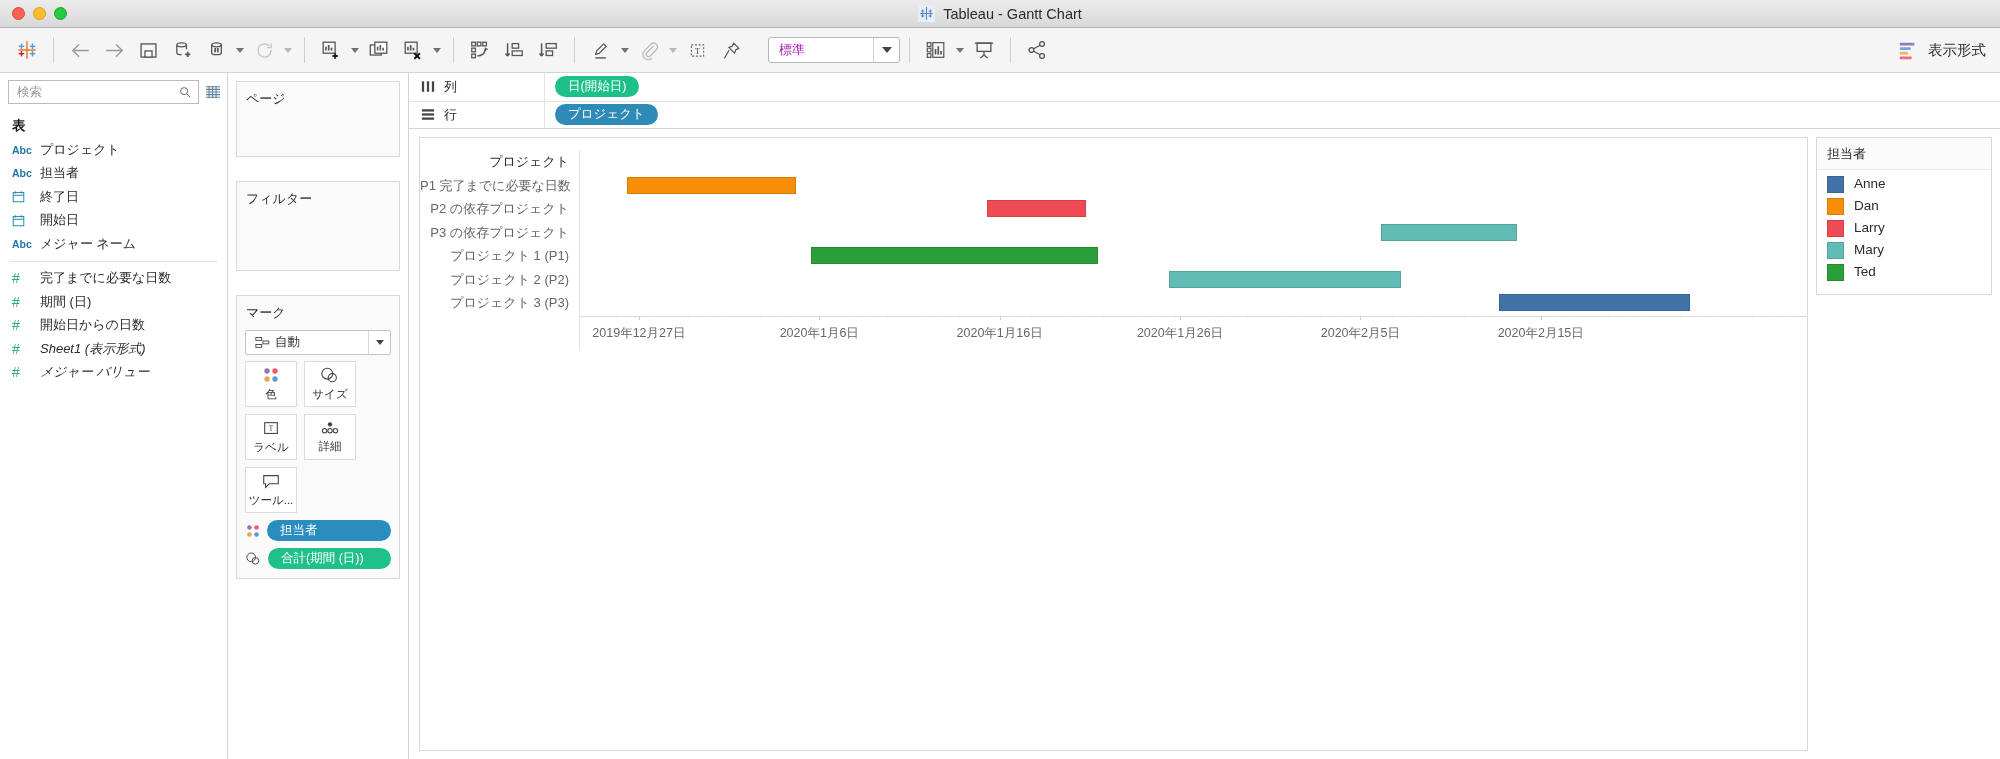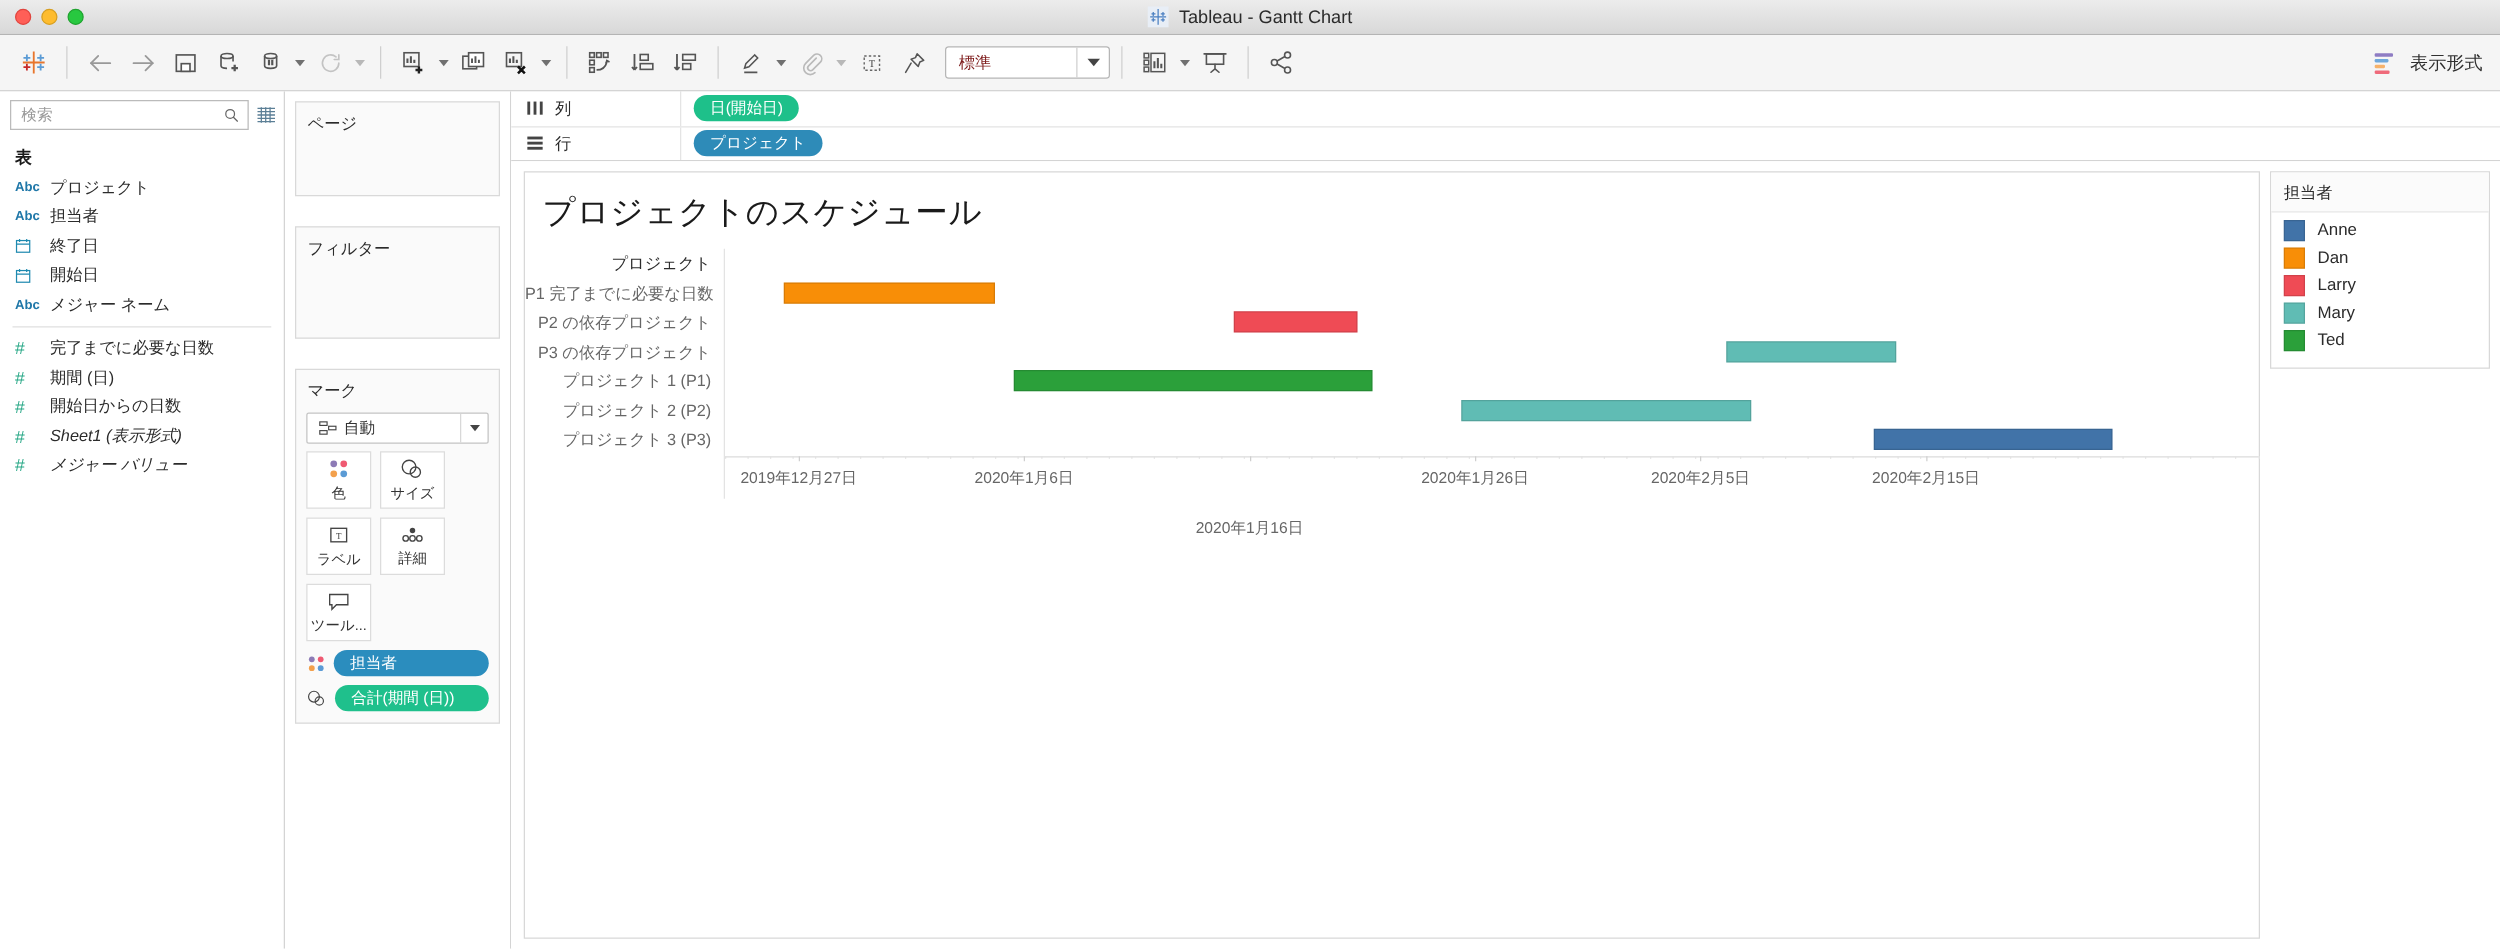--- a/index.html
+++ b/index.html
@@ -47,26 +47,26 @@
   }
   .tb-btn svg { display: block; }
   .tb-sep { width: 1px; height: 26px; background: #cfcfcf; margin: 0 9px; }
   .caret { width: 14px; height: 30px; display:flex; align-items:center; justify-content:center; }
   .caret::after {
     content: ""; border-left: 4px solid transparent; border-right: 4px solid transparent;
     border-top: 5px solid #707070;
   }
   .caret.dim::after { border-top-color: #b8b8b8; }
   .std-select {
-    margin-left: 8px;
+    margin-left: 20px;
     width: 132px; height: 26px;
     border: 1px solid #b6b6b6; border-radius: 3px;
     background: #fff;
     display: flex; align-items: center;
-    font-size: 13px; color: #7f1d1d;
+    font-size: 13px; color: #a21caf;
   }
   .std-select .lbl { padding-left: 10px; flex: 1; }
   .std-select .arrowbox {
     width: 26px; height: 100%;
     border-left: 1px solid #d0d0d0;
     display: flex; align-items: center; justify-content: center;
   }
   .std-select .arrowbox::after {
     content: ""; border-left: 5px solid transparent; border-right: 5px solid transparent;
     border-top: 6px solid #444;
@@ -651,21 +651,20 @@
         </div>
         <div class="shelf-drop">
           <span class="pill blue">プロジェクト</span>
         </div>
       </div>
     </div>
 
     <div class="canvas">
 
       <div class="worksheet">
-        <div class="ws-title">プロジェクトのスケジュール</div>
 
         <div class="chart-wrap">
           <div class="row-labels">
             <div class="rl-head">プロジェクト</div>
             <div class="rl-item">P1 完了までに必要な日数</div>
             <div class="rl-item">P2 の依存プロジェクト</div>
             <div class="rl-item">P3 の依存プロジェクト</div>
             <div class="rl-item">プロジェクト 1 (P1)</div>
             <div class="rl-item">プロジェクト 2 (P2)</div>
             <div class="rl-item">プロジェクト 3 (P3)</div>
@@ -693,21 +692,21 @@
                   <div class="bar" style="left: 74.9%; width: 15.6%; background: rgb(65, 115, 168);"></div>
                 </div>
               </div>
             <div class="axis" id="x-axis">
               <div class="axis-line"></div>
             <div class="tick" style="left: 4.8%;"></div>
                 <div class="tick-lbl" style="left: 4.8%;">2019年12月27日</div>
                 <div class="tick" style="left: 19.5%;"></div>
                 <div class="tick-lbl" style="left: 19.5%;">2020年1月6日</div>
                 <div class="tick" style="left: 34.2%;"></div>
-                <div class="tick-lbl" style="left: 34.2%; margin-top: 40px;">2020年1月16日</div>
+                <div class="tick-lbl" style="left: 34.2%;">2020年1月16日</div>
                 <div class="tick" style="left: 48.9%;"></div>
                 <div class="tick-lbl" style="left: 48.9%;">2020年1月26日</div>
                 <div class="tick" style="left: 63.6%;"></div>
                 <div class="tick-lbl" style="left: 63.6%;">2020年2月5日</div>
                 <div class="tick" style="left: 78.3%;"></div>
                 <div class="tick-lbl" style="left: 78.3%;">2020年2月15日</div>
                 <div class="minitick" style="left: 0%;"></div>
                 <div class="minitick" style="left: 1.47%;"></div>
                 <div class="minitick" style="left: 2.94%;"></div>
                 <div class="minitick" style="left: 4.41%;"></div>

